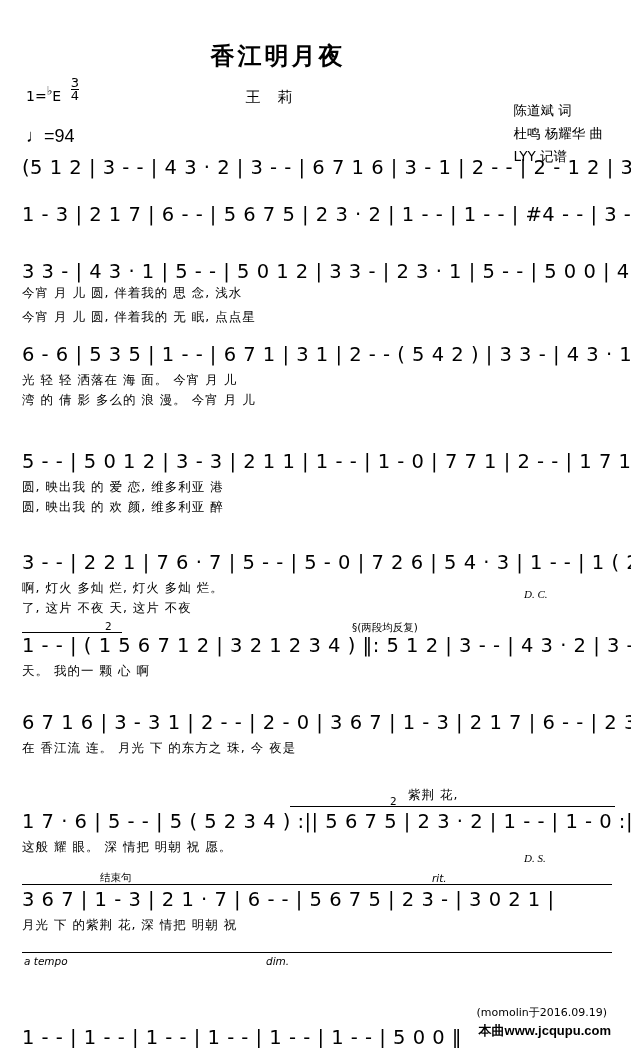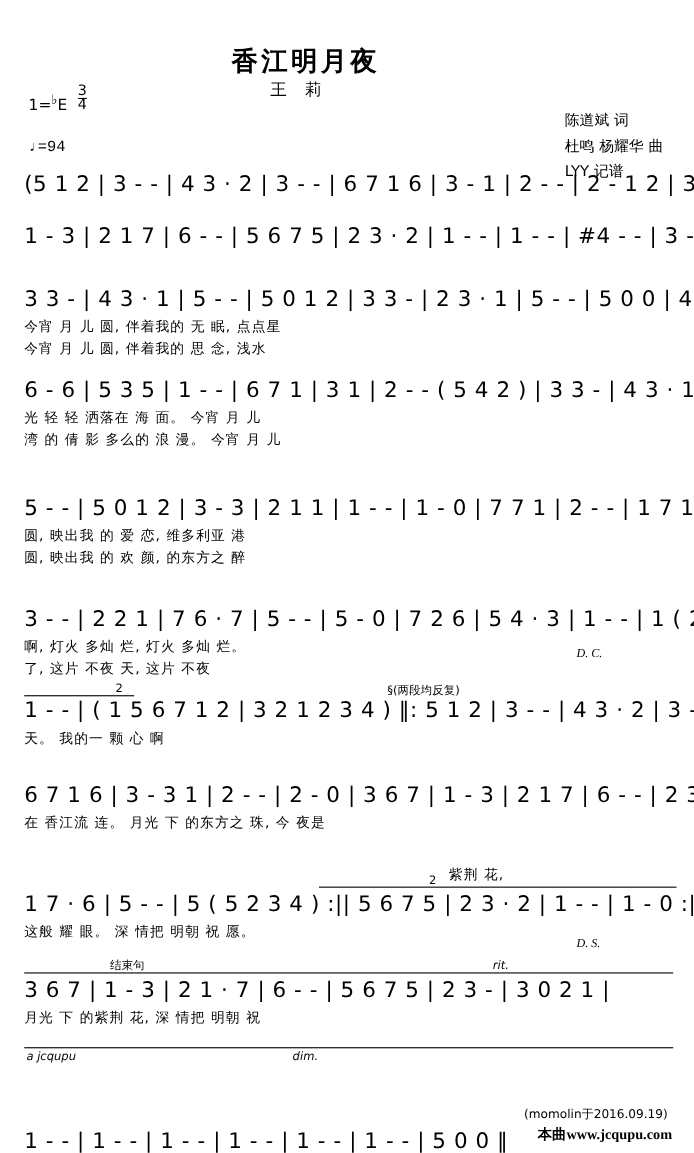--- a/index.html
+++ b/index.html
@@ -28,21 +28,21 @@
     left: 0;
     width: 556px;
     text-align: center;
     font-family: "DejaVu Sans", sans-serif;
     font-size: 24px;
     font-weight: bold;
     letter-spacing: 3px;
   }
   .singer {
     position: absolute;
-    top: 72px;
+    top: 88px;
     left: 0;
     width: 544px;
     text-align: center;
     font-family: "DejaVu Sans", sans-serif;
     font-size: 15px;
     letter-spacing: 6px;
   }
   .key-sig {
     position: absolute;
     top: 78px;
@@ -71,22 +71,22 @@
     font-family: "DejaVu Sans", sans-serif;
     font-size: 13.5px;
     line-height: 1.72;
     margin-top: 23px;
   }
   .credits div { white-space: nowrap; }
   .tempo {
     position: absolute;
     top: 126px;
     left: 26px;
-    font-family: Liberation Mono, monospace;
-    font-size: 14px;
+    font-family: Liberation Sans, sans-serif;
+    font-size: 18px;
     white-space: nowrap;
   }
   
   .staff {
     position: absolute;
     left: 22px;
     width: 590px;
     font-family: "DejaVu Sans", sans-serif;
   }
   .notes {
@@ -118,21 +118,21 @@
     right: 24px;
     bottom: 28px;
     font-family: "DejaVu Sans", sans-serif;
     font-size: 11px;
     text-align: right;
   }
   .footer-site {
     position: absolute;
     right: 20px;
     bottom: 8px;
-    font-family: Liberation Serif, serif;
+    font-family: Liberation Sans, sans-serif;
     font-size: 13px;
     font-weight: bold;
     text-align: right;
   }
   .dc {
     font-family: "Liberation Serif", serif;
     font-size: 11px;
     font-style: italic;
   }
 </style>
@@ -163,34 +163,34 @@
   <div class="staff" style="top:158px;">
     <div class="notes">(5 1 2 | 3 - - | 4 3 · 2 | 3 - - | 6 7 1 6 | 3 - 1 | 2 - - | 2 - 1 2 | 3 6 7 |</div>
   </div>
 
   <div class="staff" style="top:205px;">
     <div class="notes">1 - 3 | 2 1 7 | 6 - - | 5 6 7 5 | 2 3 · 2 | 1 - - | 1 - - | #4 - - | 3 - - )</div>
   </div>
 
   <div class="staff" style="top:262px;">
     <div class="notes">3 3 - | 4 3 · 1 | 5 - - | 5 0 1 2 | 3 3 - | 2 3 · 1 | 5 - - | 5 0 0 | 4 5 6 |</div>
+    <div class="lyric lyric2">今宵   月  儿  圆,            伴着我的   思      念,                浅水</div>
     <div class="lyric">今宵   月  儿  圆,            伴着我的   无      眠,                点点星</div>
-    <div class="lyric lyric2">今宵   月  儿  圆,            伴着我的   思      念,                浅水</div>
   </div>
 
   <div class="staff" style="top:345px;">
     <div class="notes">6 - 6 | 5 3 5 | 1 - - | 6 7 1 | 3 1 | 2 - - ( 5 4 2 ) | 3 3 - | 4 3 · 1</div>
     <div class="lyric">光  轻  轻    洒落在  海      面。                今宵     月    儿</div>
     <div class="lyric lyric2">湾 的 倩  影   多么的  浪      漫。                今宵     月    儿</div>
   </div>
 
   <div class="staff" style="top:452px;">
     <div class="notes">5 - - | 5 0 1 2 | 3 - 3 | 2 1 1 | 1 - - | 1 - 0 | 7 7 1 | 2 - - | 1 7 1 |</div>
     <div class="lyric">圆,          映出我 的  爱      恋,           维多利亚   港</div>
-    <div class="lyric lyric2">圆,          映出我 的  欢      颜,           的东方之   醉</div>
+    <div class="lyric lyric2">圆,          映出我 的  欢      颜,           维多利亚   醉</div>
   </div>
 
   <div class="staff" style="top:553px;">
     <div class="notes">3 - - | 2 2 1 | 7 6 · 7 | 5 - - | 5 - 0 | 7 2 6 | 5 4 · 3 | 1 - - | 1 ( 2 3 4 5 ) :||</div>
     <div class="lyric">啊,     灯火    多灿    烂,            灯火    多灿    烂。</div>
     <div class="lyric lyric2">了,    这片    不夜    天,             这片    不夜</div>
   </div>
   <div class="dc" style="position:absolute; left:524px; top:588px;font-style:italic;">D. C.</div>
 
   <div class="rule" style="left:22px; top:632px; width:100px;"></div>
@@ -212,29 +212,29 @@
   <div class="tiny" style="position:absolute; left:390px; top:795px;">2</div>
 
   <div class="staff" style="top:812px;">
     <div class="notes">1 7 · 6 | 5 - - | 5 ( 5 2 3 4 ) :|| 5 6 7 5 | 2 3 · 2 | 1 - - | 1 - 0 :||</div>
     <div class="lyric">这般 耀 眼。                      深 情把 明朝 祝 愿。</div>
   </div>
   <div class="dc" style="position:absolute; left:524px; top:852px;">D. S.</div>
 
   <div class="rule" style="left:22px; top:884px; width:590px;"></div>
   <div class="tiny" style="position:absolute; left:100px; top:871px;">结束句</div>
-  <div class="tiny italic" style="position:absolute; left:432px; top:872px;margin-left:16px;">rit.</div>
+  <div class="tiny italic" style="position:absolute; left:432px; top:872px;">rit.</div>
 
   <div class="staff" style="top:890px;">
     <div class="notes">3 6 7 | 1 - 3 | 2 1 · 7 | 6 - - | 5 6 7 5 | 2 3 - | 3 0 2 1 |</div>
     <div class="lyric">月光    下    的紫荆    花,         深 情把 明朝     祝</div>
   </div>
 
   <div class="rule" style="left:22px; top:952px; width:590px;"></div>
-  <div class="tiny italic" style="position:absolute; left:24px; top:955px;">a jcqupu</div>
+  <div class="tiny italic" style="position:absolute; left:24px; top:955px;">a tempo</div>
   <div class="tiny italic" style="position:absolute; left:266px; top:955px;font-style:italic;">dim.</div>
 
   <div class="staff" style="top:1028px;">
     <div class="notes">1 - - | 1 - - | 1 - - | 1 - - | 1 - - | 1 - - | 5 0 0 ‖</div>
     <div class="lyric">愿。                                          啊!</div>
   </div>
 
   <div class="footer-right">(momolin于2016.09.19)</div>
   <div class="footer-site"><span>本曲</span><span>www.jcqupu.com</span></div>
 

